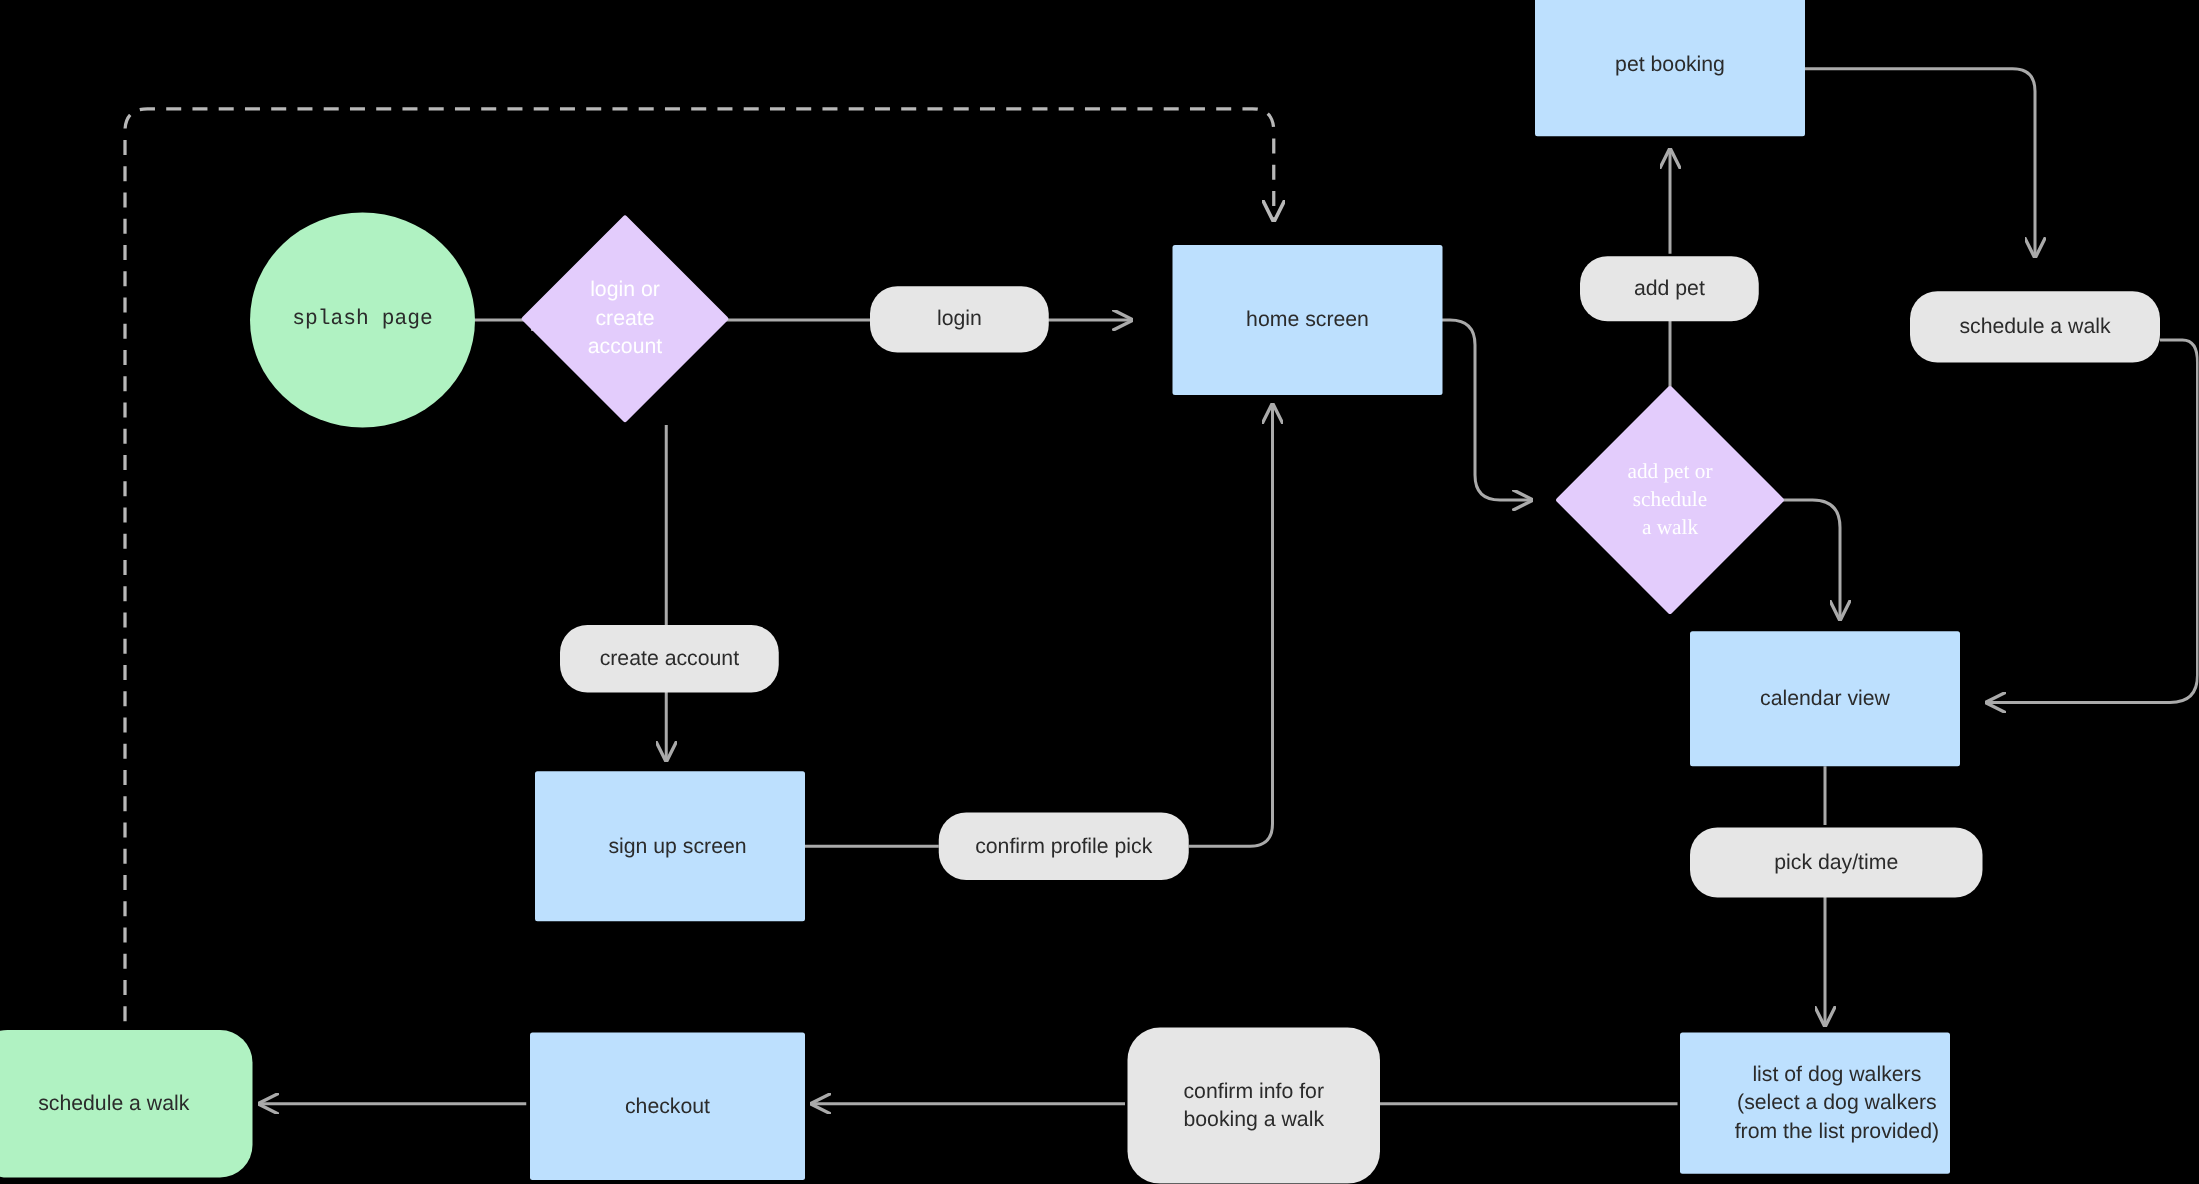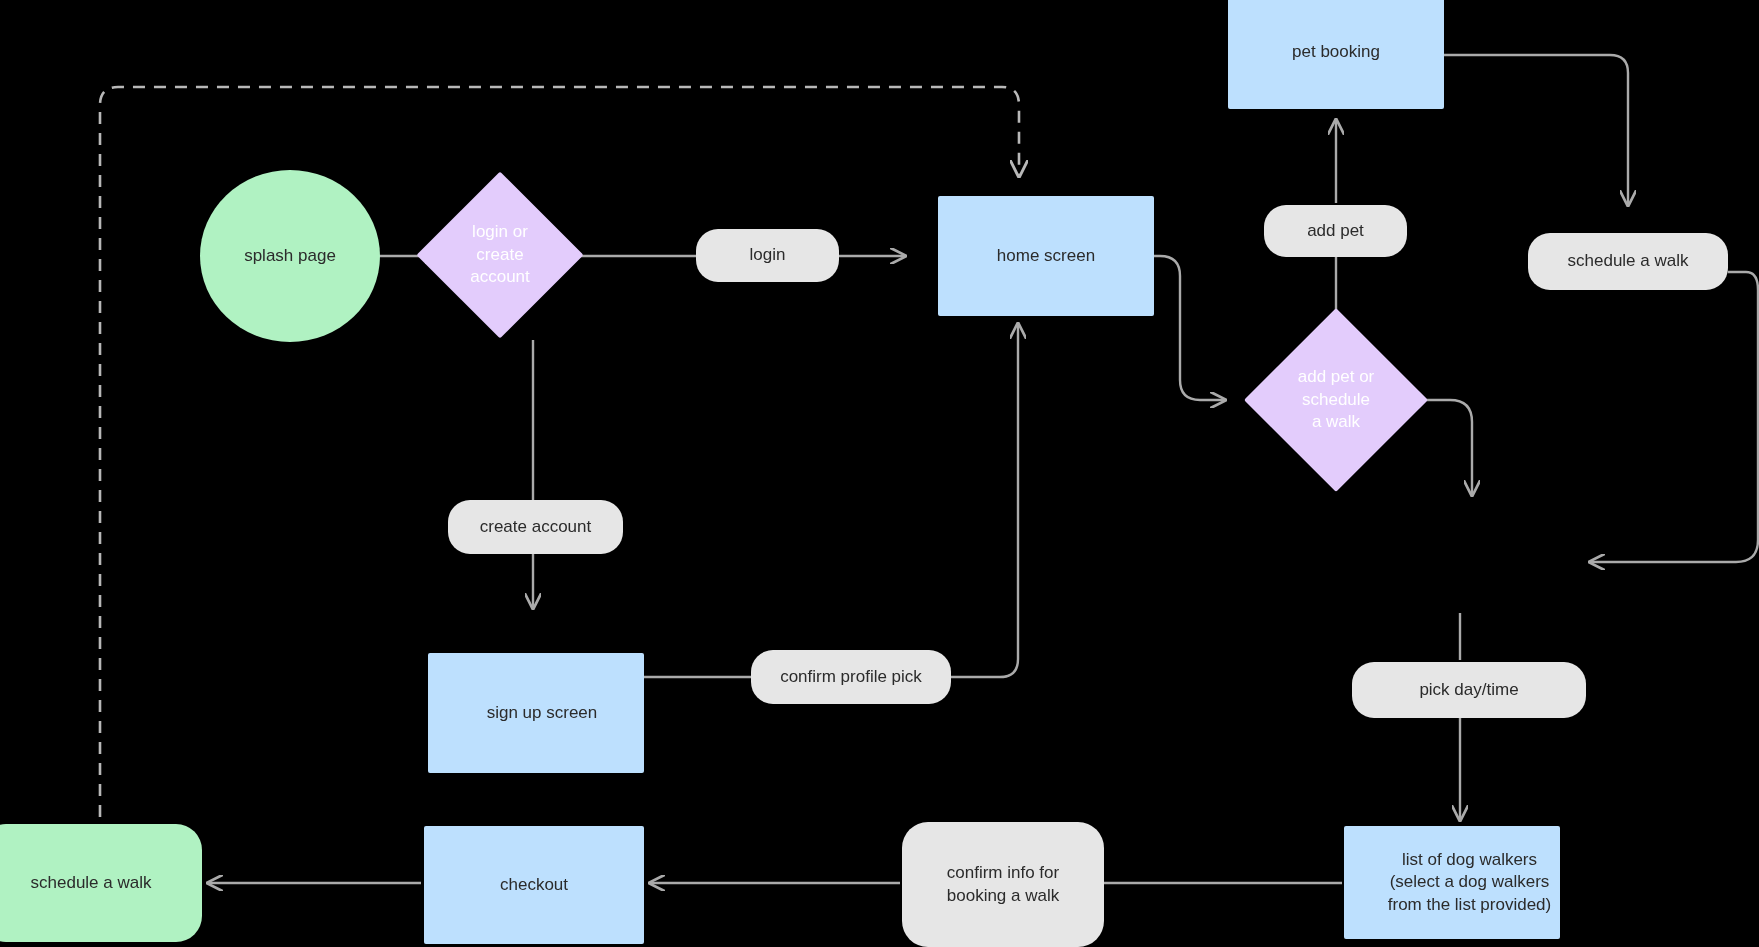--- a/index.html
+++ b/index.html
@@ -31,21 +31,21 @@
     text-align: center;
     color: #2b2b2b;
     font-size: 17px;
     line-height: 1.32;
     box-sizing: border-box;
     padding: 4px 8px;
     z-index: 2;
   }
   .rect      { border-radius: 2px; }
   .rounded   { border-radius: 26px; }
-  .ellipse   { border-radius: 50%; }
+  .ellipse   { border-radius: 50%; font-family: Liberation Mono, monospace; }
   .pill      { border-radius: 22px; }
   .fill-blue   { background: #bde0fe; }
   .fill-green  { background: #b0f2c2; }
   .fill-gray   { background: #e6e6e6; }
   .diamond-wrap {
     position: absolute;
     z-index: 2;
   }
   .diamond-shape {
     position: absolute;
@@ -147,51 +147,54 @@
   </div>
 
   <div class="node rect fill-blue" style="left:938px; top:196px; width:216px; height:120px;">
     <span>home screen</span>
   </div>
 
   <div class="node pill fill-gray" style="left:448px; top:500px; width:175px; height:54px;">
     <span>create account</span>
   </div>
 
-  <div class="node rect fill-blue" style="left:428px; top:653px; width:216px; height:120px;padding-left:20px;">
+  <div class="node rect fill-blue" style="left:428px; top:617px; width:216px; height:120px;padding-left:20px;">
     <span>sign up screen</span>
   </div>
 
   <div class="node pill fill-gray" style="left:751px; top:650px; width:200px; height:54px;">
     <span>confirm profile pick</span>
   </div>
 
   <div class="node rect fill-blue" style="left:1228px; top:-5px; width:216px; height:114px;">
     <span>pet booking</span>
   </div>
 
   <div class="node pill fill-gray" style="left:1264px; top:205px; width:143px; height:52px;">
     <span>add pet</span>
   </div>
 
-  <div class="diamond-wrap" style="left:1244px; top:308px; width:184px; height:184px;">
+  <div class="diamond-wrap" style="left:1244px; top:308px; width:184px; height:184px;font-family:Liberation Serif, serif;">
     <div class="diamond-shape" style="width:130px;height:130px;left:27px;top:27px;"></div>
     <div class="diamond-label">
       <span>
         <span>add pet or</span><br>
         <span>schedule</span><br>
         <span>a walk</span>
       </span>
     </div>
   </div>
 
   <div class="node pill fill-gray" style="left:1528px; top:233px; width:200px; height:57px;">
     <span>schedule a walk</span>
   </div>
 
+  <div class="node rect fill-blue" style="left:1352px; top:505px; width:216px; height:108px;">
+    <span>calendar view</span>
+  </div>
 
   <div class="node pill fill-gray" style="left:1352px; top:662px; width:234px; height:56px;">
     <span>pick day/time</span>
   </div>
 
   <div class="node rect fill-blue" style="left:1344px; top:826px; width:216px; height:113px;padding-left:43px;">
     <span>
       <span>list of dog walkers</span><br>
       <span>(select a dog walkers</span><br>
       <span>from the list provided)</span>

